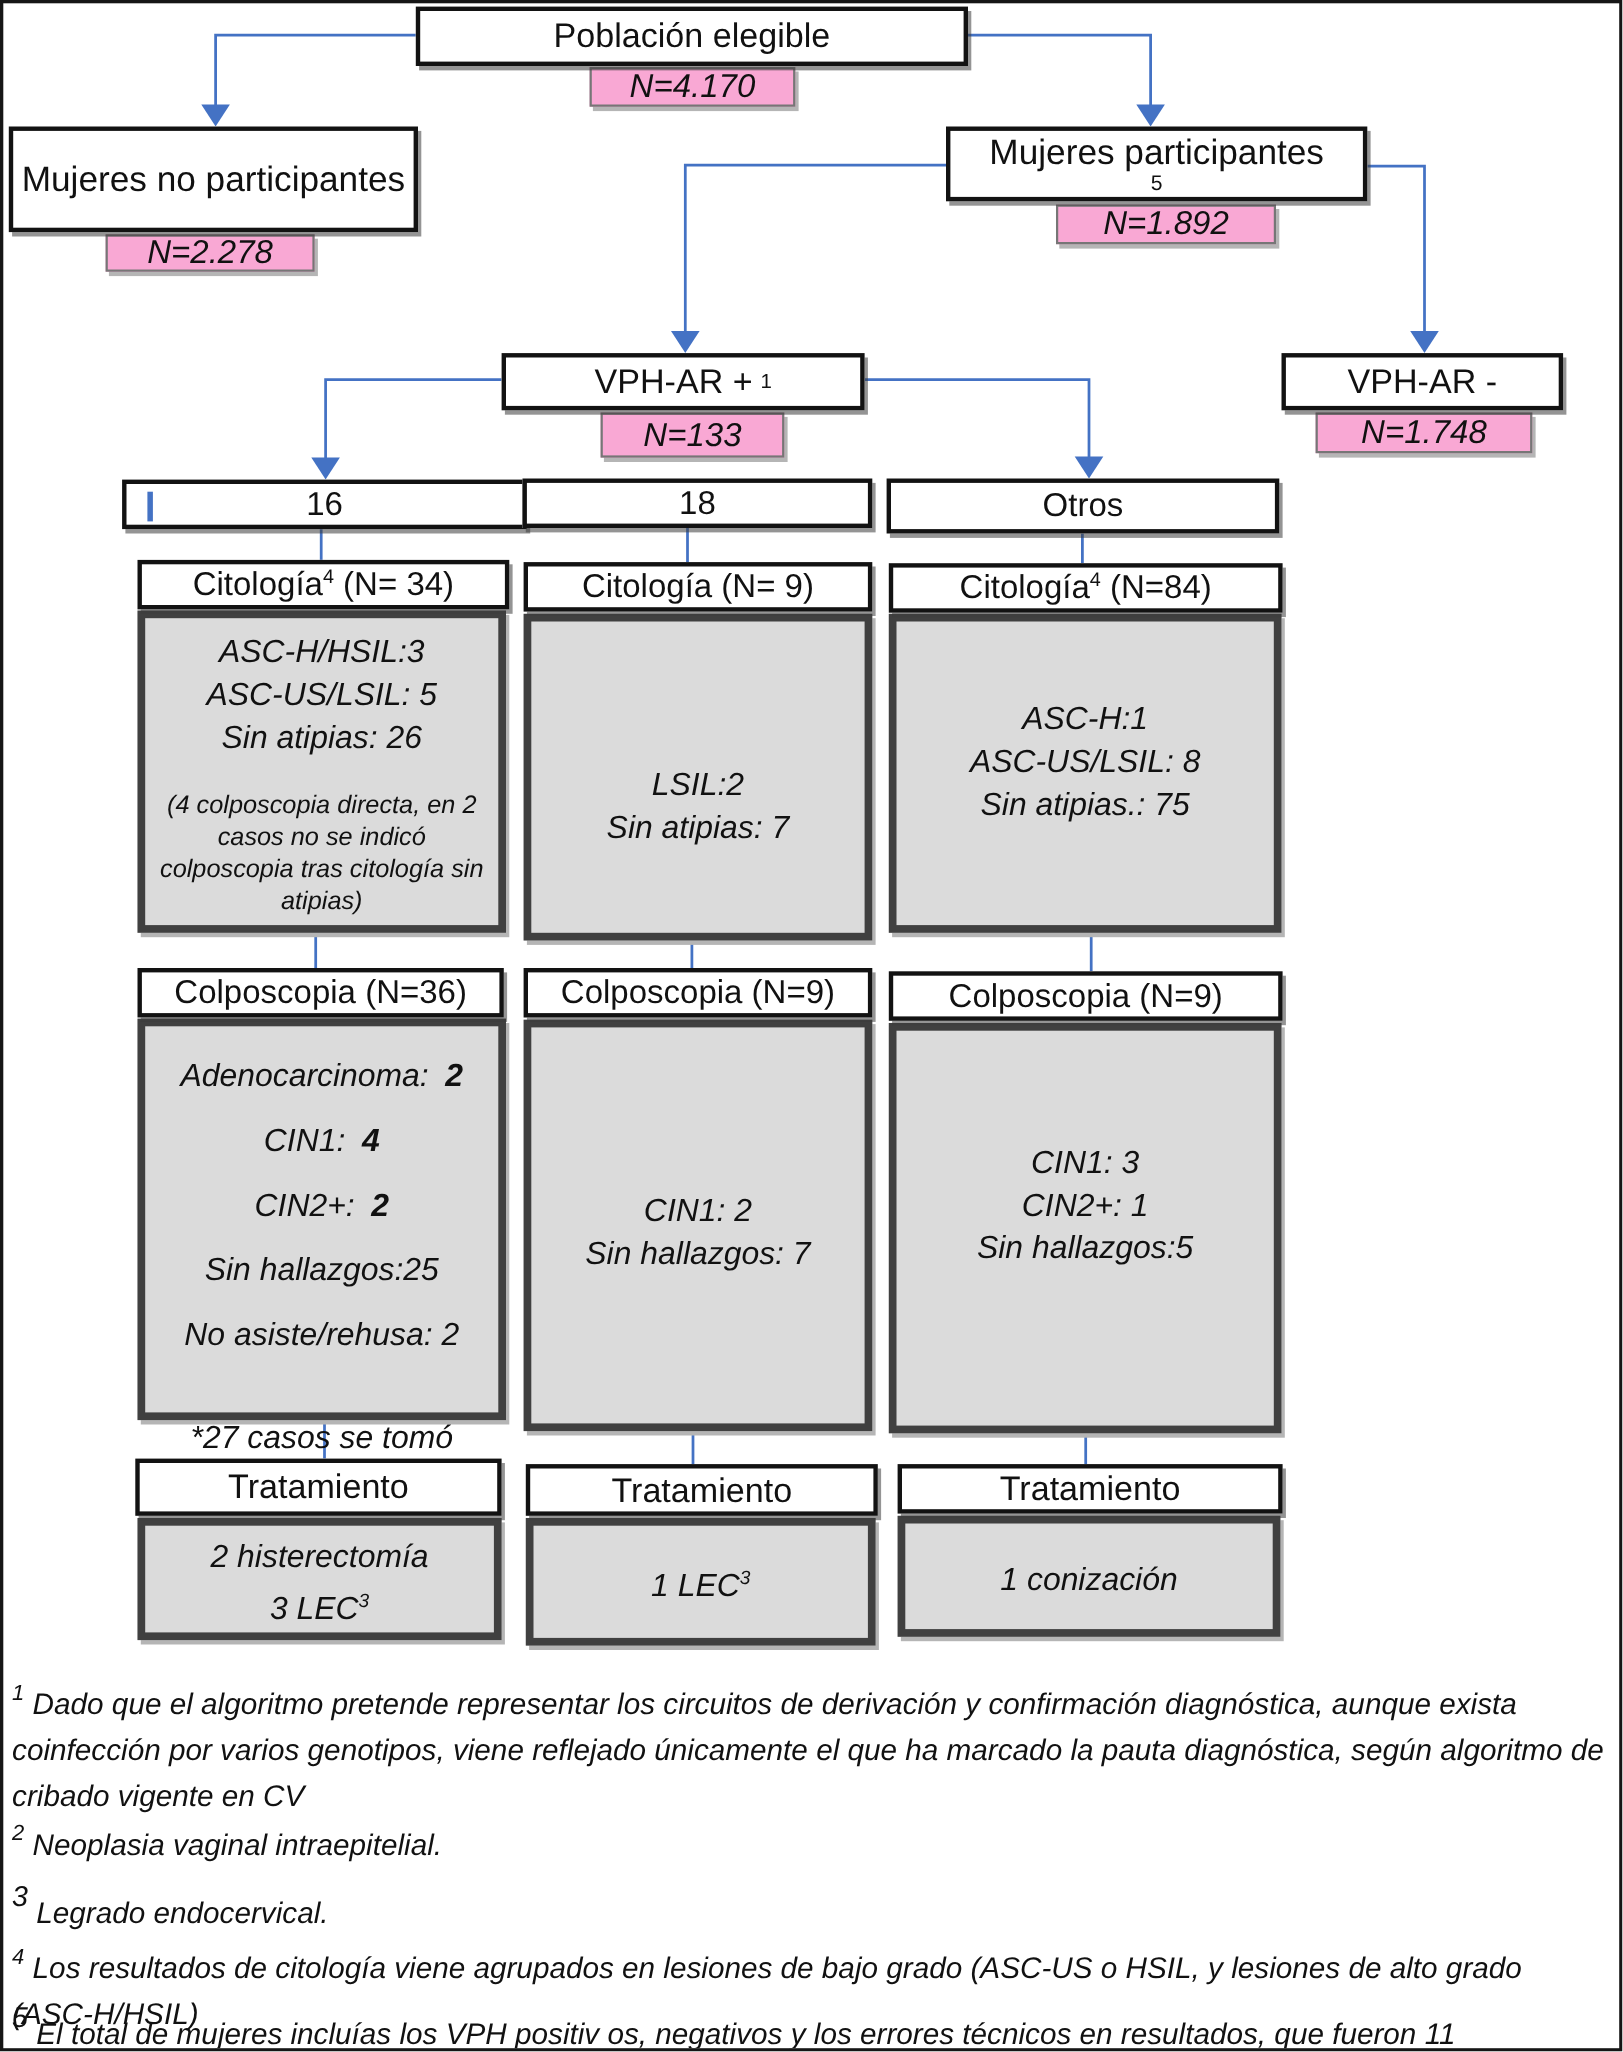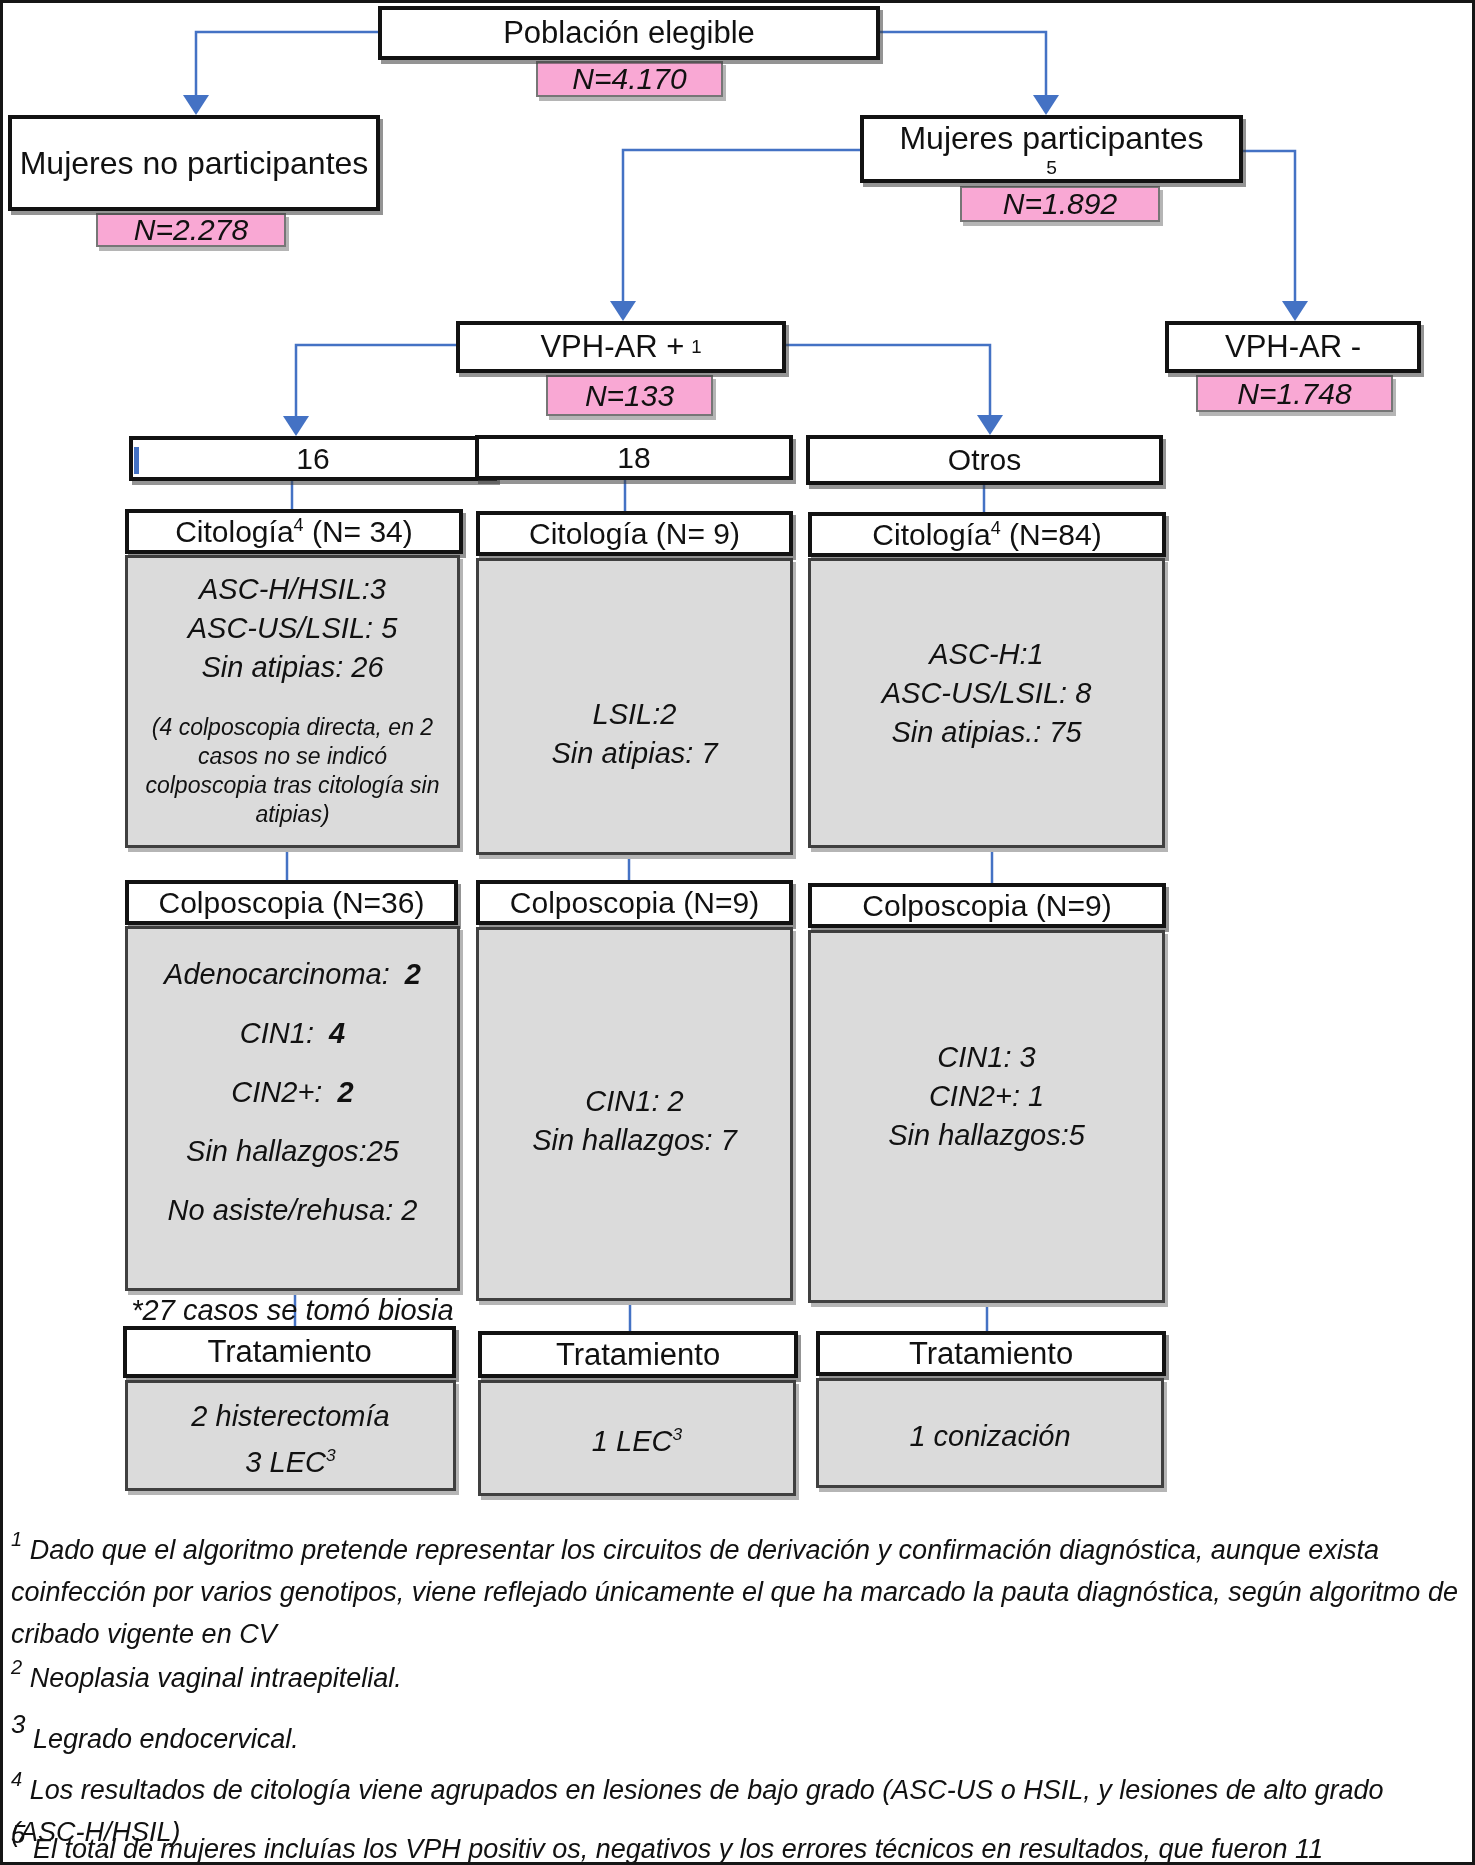--- a/index.html
+++ b/index.html
@@ -5,21 +5,21 @@
   html,body{margin:0;padding:0;background:#fff;}
   body{font-family:"Liberation Sans", sans-serif;}
   .frame{position:relative;width:1475px;height:1865px;background:#fff;box-sizing:border-box;border:3px solid #161616;overflow:hidden;}
   .connectors{position:absolute;left:0;top:0;pointer-events:none;z-index:0;}
   .wbox{position:absolute;box-sizing:border-box;background:#fff;border:4px solid #121212;
         box-shadow:3px 4px 0 rgba(60,60,60,.55);display:flex;align-items:center;justify-content:center;
         font-size:31px;color:#111;text-align:center;z-index:2;white-space:nowrap;}
   .nbox{position:absolute;box-sizing:border-box;background:#f9a8d4;border:2px solid #767676;
         box-shadow:3px 4px 0 #b5b5b5;display:flex;align-items:center;justify-content:center;
         font-style:italic;font-size:30px;color:#111;z-index:1;white-space:nowrap;}
-  .gcontent{position:absolute;box-sizing:border-box;background:#dbdbdb;border:3px solid #404040;
+  .gcontent{position:absolute;box-sizing:border-box;background:#dbdbdb;border:7px solid #404040;
         box-shadow:3px 4px 0 #b5b5b5;font-style:italic;font-size:29px;line-height:39px;color:#111;
         text-align:center;display:flex;flex-direction:column;justify-content:center;z-index:1;}
   .gcontent.topflow{justify-content:flex-start;}
   .note{font-size:23px;line-height:29px;margin-top:26px;}
   .cnotes{margin-top:34px;}
   .bval{font-weight:bold;margin-left:7px;}
   sup{font-size:60%;}
   sup.gap{margin-left:7px;}
   .fn{position:absolute;font-style:italic;font-size:27px;line-height:42px;color:#111;}
   .fn sup{font-size:20px;vertical-align:13px;}
@@ -89,21 +89,21 @@
     <span>N=133</span>
   </div>
 
   <div class="wbox" style="left:1162px;top:318px;width:256px;height:52px;">
     <span>VPH-AR -</span>
   </div>
   <div class="nbox" style="left:1193px;top:372px;width:197px;height:37px;">
     <span>N=1.748</span>
   </div>
 
-  <div class="wbox" style="left:126px;top:433px;width:368px;height:45px;font-size:30px;">
+  <div class="wbox" style="left:108px;top:433px;width:368px;height:45px;font-size:30px;">
     <span>16</span>
   </div>
   <div class="bluetick" style="left:131px;top:444px;height:27px;"></div>
   <div class="wbox" style="left:472px;top:432px;width:318px;height:45px;font-size:30px;">
     <span>18</span>
   </div>
   <div class="wbox" style="left:803px;top:432px;width:357px;height:50px;font-size:30px;">
     <span>Otros</span>
   </div>
 

